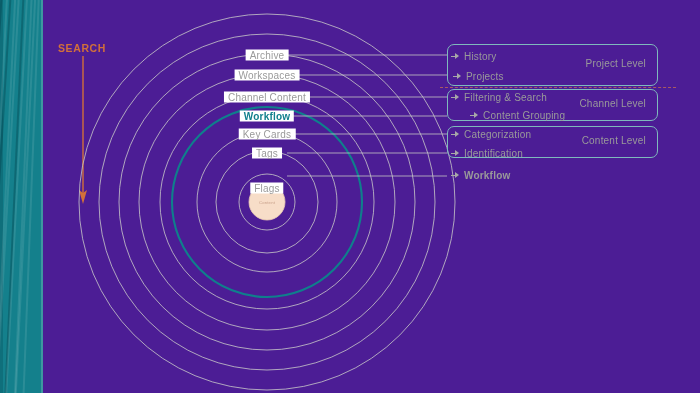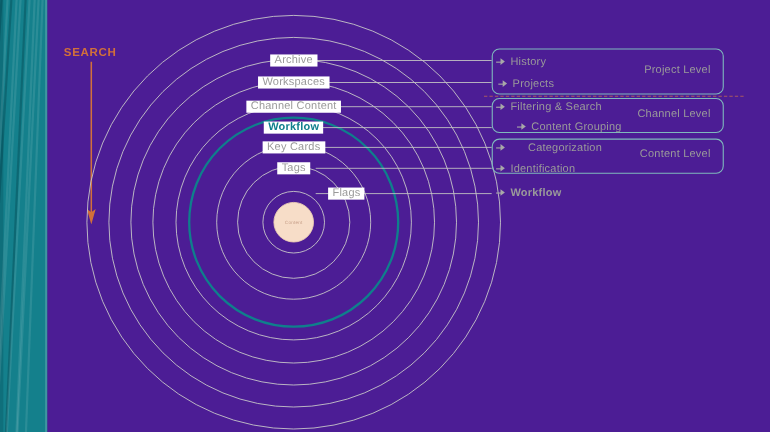--- a/index.html
+++ b/index.html
@@ -211,21 +211,21 @@
       <line x1="287" y1="176" x2="447" y2="176" stroke="#c4c4c4" stroke-width="0.8"></line>
     </svg>
 
   <div id="ring-labels">
       <div class="ring-label" style="left: 267px; top: 55px;">Archive</div>
       <div class="ring-label" style="left: 267px; top: 75px;">Workspaces</div>
       <div class="ring-label" style="left: 267px; top: 97px;">Channel Content</div>
       <div class="ring-label accent" style="left: 267px; top: 116px;">Workflow</div>
       <div class="ring-label" style="left: 267px; top: 134px;">Key Cards</div>
       <div class="ring-label" style="left: 267px; top: 153px;">Tags</div>
-      <div class="ring-label" style="left: 267px; top: 176px; margin-left: 48px;">Flags</div>
+      <div class="ring-label" style="left: 267px; top: 188px;">Flags</div>
     </div>
 
   <div class="center-label" id="center-label" style="left: 267px; top: 202px;">Content</div>
 
   <div class="dashed-sep" id="dashed-sep" style="left: 440px; top: 87px; width: 236px;"></div>
 
   <div id="levels-layer">
       <div class="level-box" style="left: 447px; top: 44px; width: 211px; height: 42px;"></div>
       <div class="box-title" style="left: 508px; width: 138px; text-align: right; top: 58px;">Project Level</div>
       <div class="bullet-row" style="left: 451px; top: 49px;">
@@ -241,21 +241,21 @@
       <div class="bullet-row" style="left: 451px; top: 90px;">
         <span class="bullet-mark"></span>
         <span class="bullet-text">Filtering &amp; Search</span>
       </div>
       <div class="bullet-row" style="left: 470px; top: 108px;">
         <span class="bullet-mark"></span>
         <span class="bullet-text">Content Grouping</span>
       </div>
       <div class="level-box" style="left: 447px; top: 126px; width: 211px; height: 32px;"></div>
       <div class="box-title" style="left: 508px; width: 138px; text-align: right; top: 135px;">Content Level</div>
-      <div class="bullet-row" style="left: 451px; top: 127px; gap: 16px;">
+      <div class="bullet-row" style="left: 451px; top: 127px;">
         <span class="bullet-mark"></span>
         <span class="bullet-text">Categorization</span>
       </div>
       <div class="bullet-row" style="left: 451px; top: 146px; text-align: center;">
         <span class="bullet-mark"></span>
         <span class="bullet-text">Identification</span>
       </div>
       <div class="bullet-row" style="left: 451px; top: 168px; font-weight: bold;">
         <span class="bullet-mark"></span>
         <span class="bullet-text">Workflow</span>

